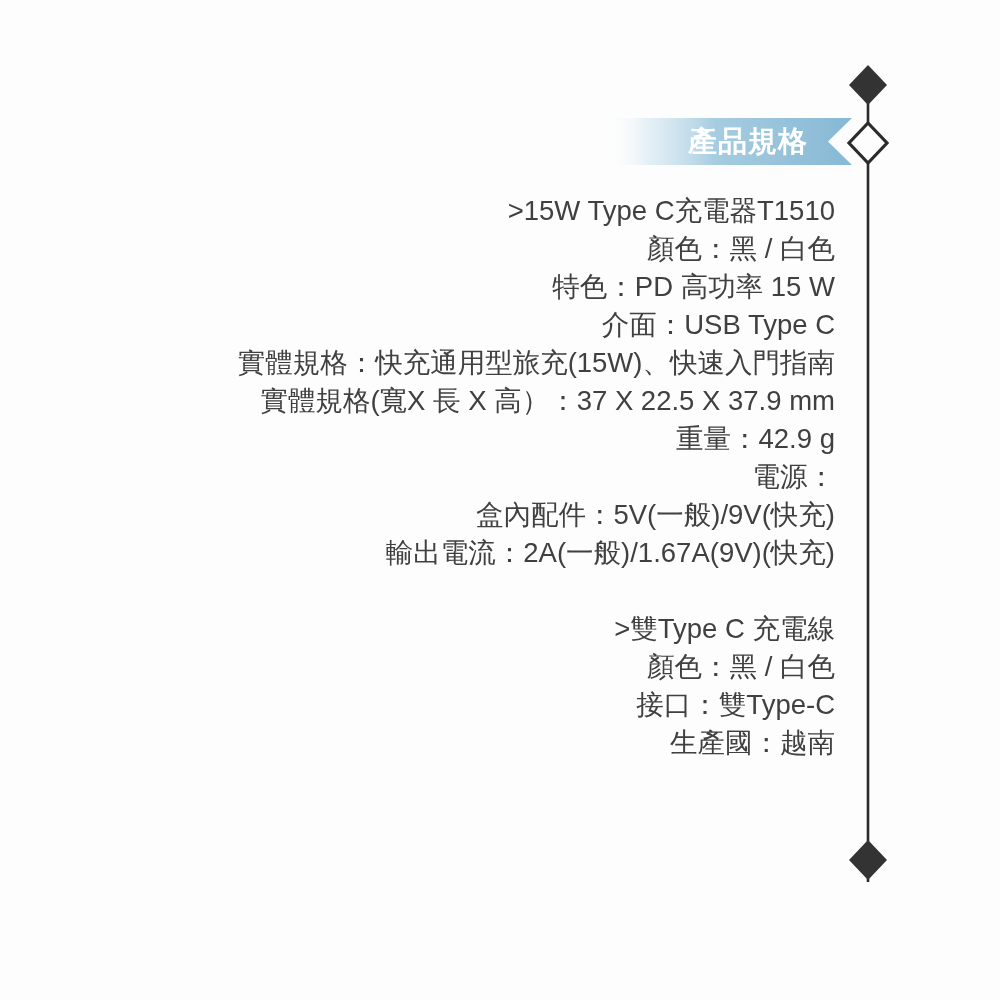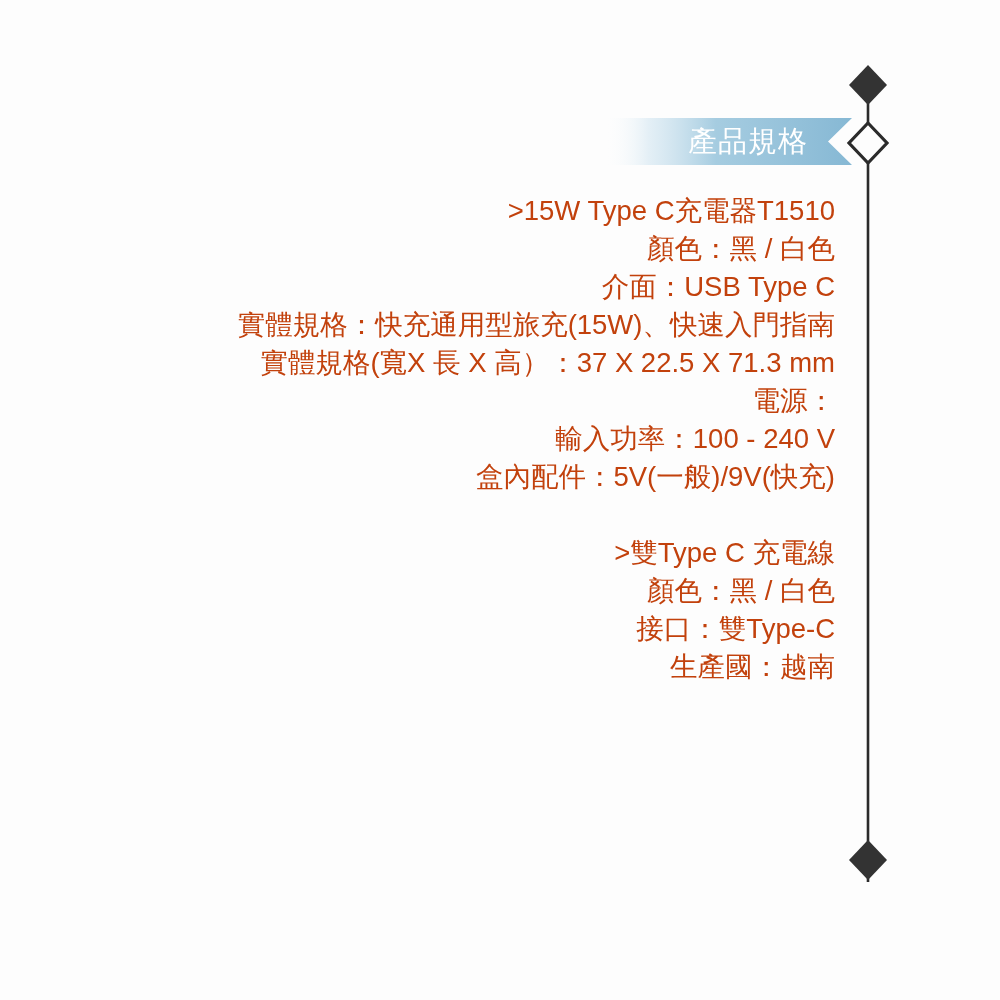--- a/index.html
+++ b/index.html
@@ -59,30 +59,31 @@
     display: flex;
     align-items: center;
     justify-content: flex-end;
     padding-right: 10px;
     box-sizing: border-box;
     color: #ffffff;
     font-size: 29px;
     letter-spacing: 1px;
     line-height: 1;
     white-space: nowrap;
+    font-weight: bold;
   }
 
   
   #spec-block {
     position: absolute;
     right: 165px;
     top: 192px;
     width: 690px;
     text-align: right;
-    color: #c2410c;
+    color: #404040;
     font-size: 27.5px;
     line-height: 38px;
     white-space: nowrap;
   }
   .spec-line {
     display: block;
     height: 38px;
     text-align: right;
   }
   .spec-line.spacer {
@@ -119,26 +120,28 @@
       <path d="M0,0 L248,0 L224,23.5 L248,47 L0,47 Z" fill="url(#bannerGrad)"></path>
     </svg>
     <div id="banner-label">產品規格</div>
   </div>
 
   <div id="spec-block">
 
     <div class="spec-group">
       <span class="spec-line">&gt;15W Type C充電器T1510</span>
       <span class="spec-line">顏色：黑 / 白色</span>
+      <span class="spec-line">特色：PD 高功率 15 W</span>
       <span class="spec-line">介面：USB Type C</span>
       <span class="spec-line">實體規格：快充通用型旅充(15W)、快速入門指南</span>
-      <span class="spec-line">實體規格(寬X 長 X 高）：37 X 22.5 X 71.3 mm</span>
+      <span class="spec-line">實體規格(寬X 長 X 高）：37 X 22.5 X 37.9 mm</span>
+      <span class="spec-line">重量：42.9 g</span>
       <span class="spec-line">電源：</span>
-      <span class="spec-line">輸入功率：100 - 240 V</span>
       <span class="spec-line">盒內配件：5V(一般)/9V(快充)</span>
+      <span class="spec-line">輸出電流：2A(一般)/1.67A(9V)(快充)</span>
     </div>
 
     <span class="spec-line spacer"></span>
 
     <div class="spec-group">
       <span class="spec-line">&gt;雙Type C 充電線</span>
       <span class="spec-line">顏色：黑 / 白色</span>
       <span class="spec-line">接口：雙Type-C</span>
       <span class="spec-line">生產國：越南</span>
     </div>

